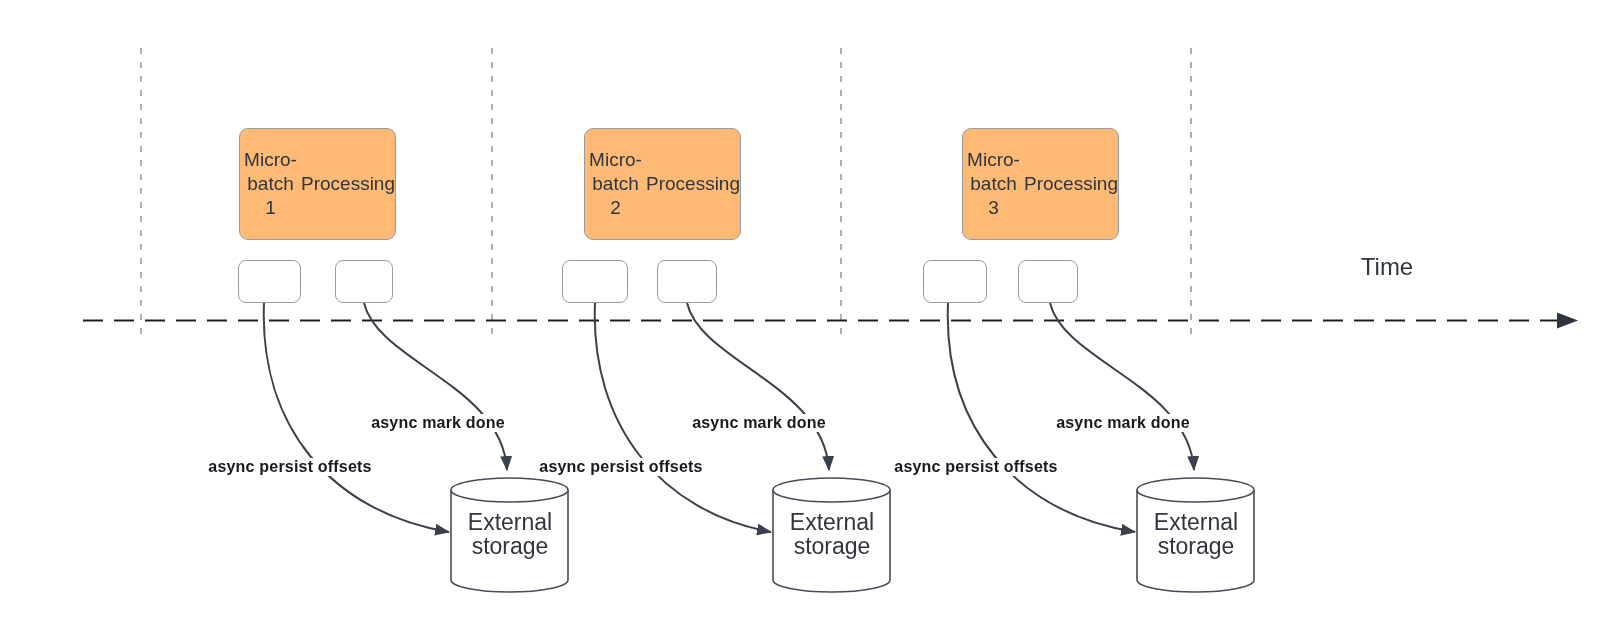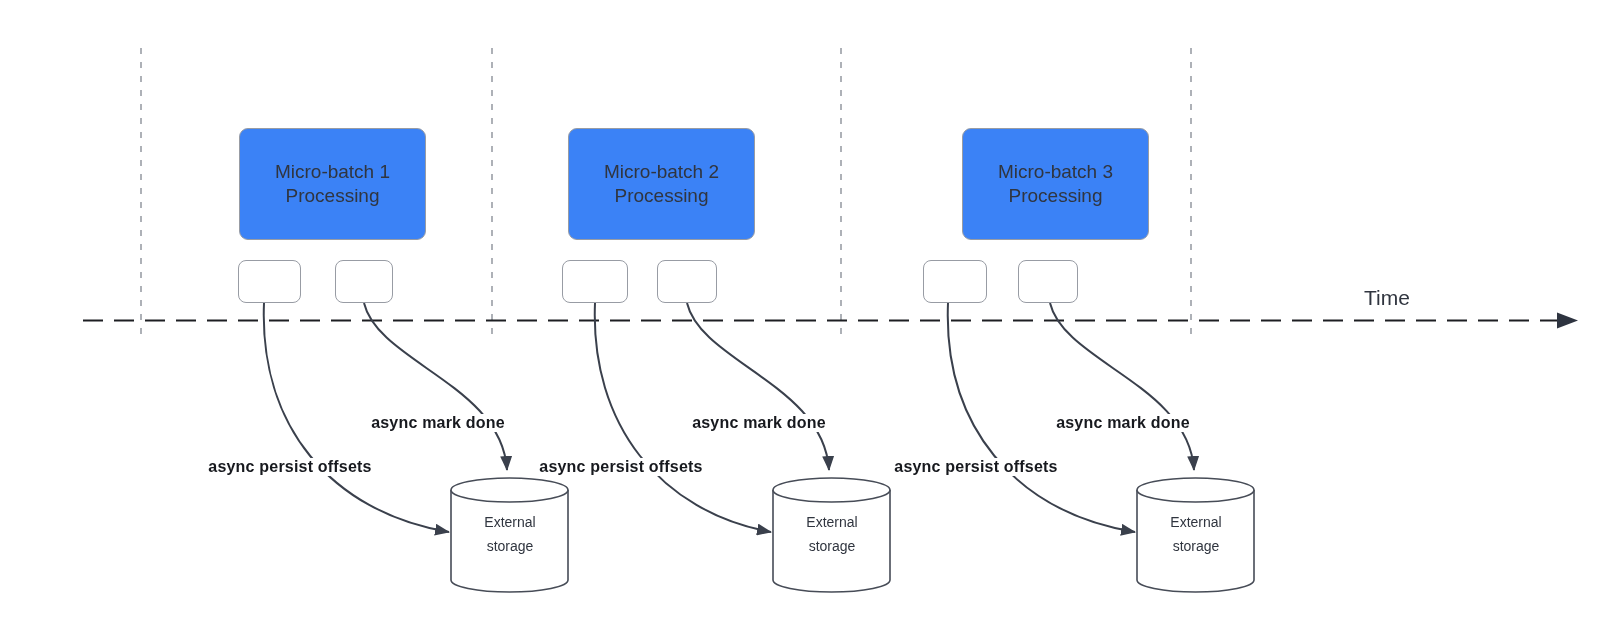--- a/index.html
+++ b/index.html
@@ -13,47 +13,47 @@
     overflow:hidden; margin:0 auto;
   }
   .stage svg{position:absolute; left:0; top:0;}
   .guide{stroke:var(--guide); stroke-width:1.6; stroke-dasharray:6 8; fill:none;}
   .timeline{stroke:var(--timeline); stroke-width:2.2; stroke-dasharray:20 11; fill:none;}
   .timeline-head{fill:#2e3440; stroke:none;}
   .curve{stroke:var(--curve); stroke-width:2; fill:none;}
   .cyl-body{fill:#ffffff; stroke:var(--cylinder-border); stroke-width:1.6;}
   .cyl-top{fill:#ffffff; stroke:var(--cylinder-border); stroke-width:1.6;}
   .box{
-    position:absolute; top:128px; width:187px; height:112px; box-sizing:border-box;
-    border:1.4px solid var(--box-border); border-radius:9px; background:#3b82f6;
-    display:flex; flex-direction:column; align-items:center; justify-content:center;
+    position:absolute; top:128px; width:157px; height:112px; box-sizing:border-box;
+    border:1.4px solid var(--box-border); border-radius:9px; background:#fdba74;
+    display:flex; align-items:center; justify-content:center;
     font-size:19px; line-height:24px; color:var(--title-text); text-align:center;
   }
-  .box1{left:239px}.box2{left:568px}.box3{left:962px}
+  .box1{left:239px}.box2{left:584px}.box3{left:962px}
   .chip{
     position:absolute; top:260px; height:43px; box-sizing:border-box;
     border:1.5px solid var(--box-border); border-radius:8px; background:#fff;
   }
   .chip1a{left:238px;width:63px}.chip1b{left:335px;width:58px}
   .chip2a{left:562px;width:66px}.chip2b{left:657px;width:60px}
   .chip3a{left:923px;width:64px}.chip3b{left:1018px;width:60px}
   .blabel{
     position:absolute; transform:translate(-50%,-50%); font-weight:bold; font-size:16px;
     letter-spacing:.2px; color:var(--label-text); background:#fff; padding:0 3px; white-space:nowrap;margin-top:40px;
   }
   .pl1{left:290px;top:427px}.pl2{left:621px;top:427px}.pl3{left:976px;top:427px}
   .dl1{left:438px;top:383px}.dl2{left:759px;top:383px}.dl3{left:1123px;top:383px}
   .storage-label{
-    position:absolute; transform:translate(-50%,-50%); font-size:14px; line-height:24px;
+    position:absolute; transform:translate(-50%,-50%); font-size:23px; line-height:24px;
     color:var(--title-text); text-align:center; white-space:nowrap;
   }
   .sl1{left:510px;top:534px}.sl2{left:832px;top:534px}.sl3{left:1196px;top:534px}
   .time-label{
     position:absolute; left:1387px; top:267px; transform:translate(-50%,-50%);
-    font-size:21px; color:var(--title-text); white-space:nowrap;margin-top:31px;
+    font-size:24px; color:var(--title-text); white-space:nowrap;
   }
   .tl1 span, .tl2 span, .tl3 span, .storage-label span{display:block;}
 </style>
 </head>
 <body>
 
 <div class="stage">
 
   <svg width="1600" height="642" viewBox="0 0 1600 642">
     <defs>

